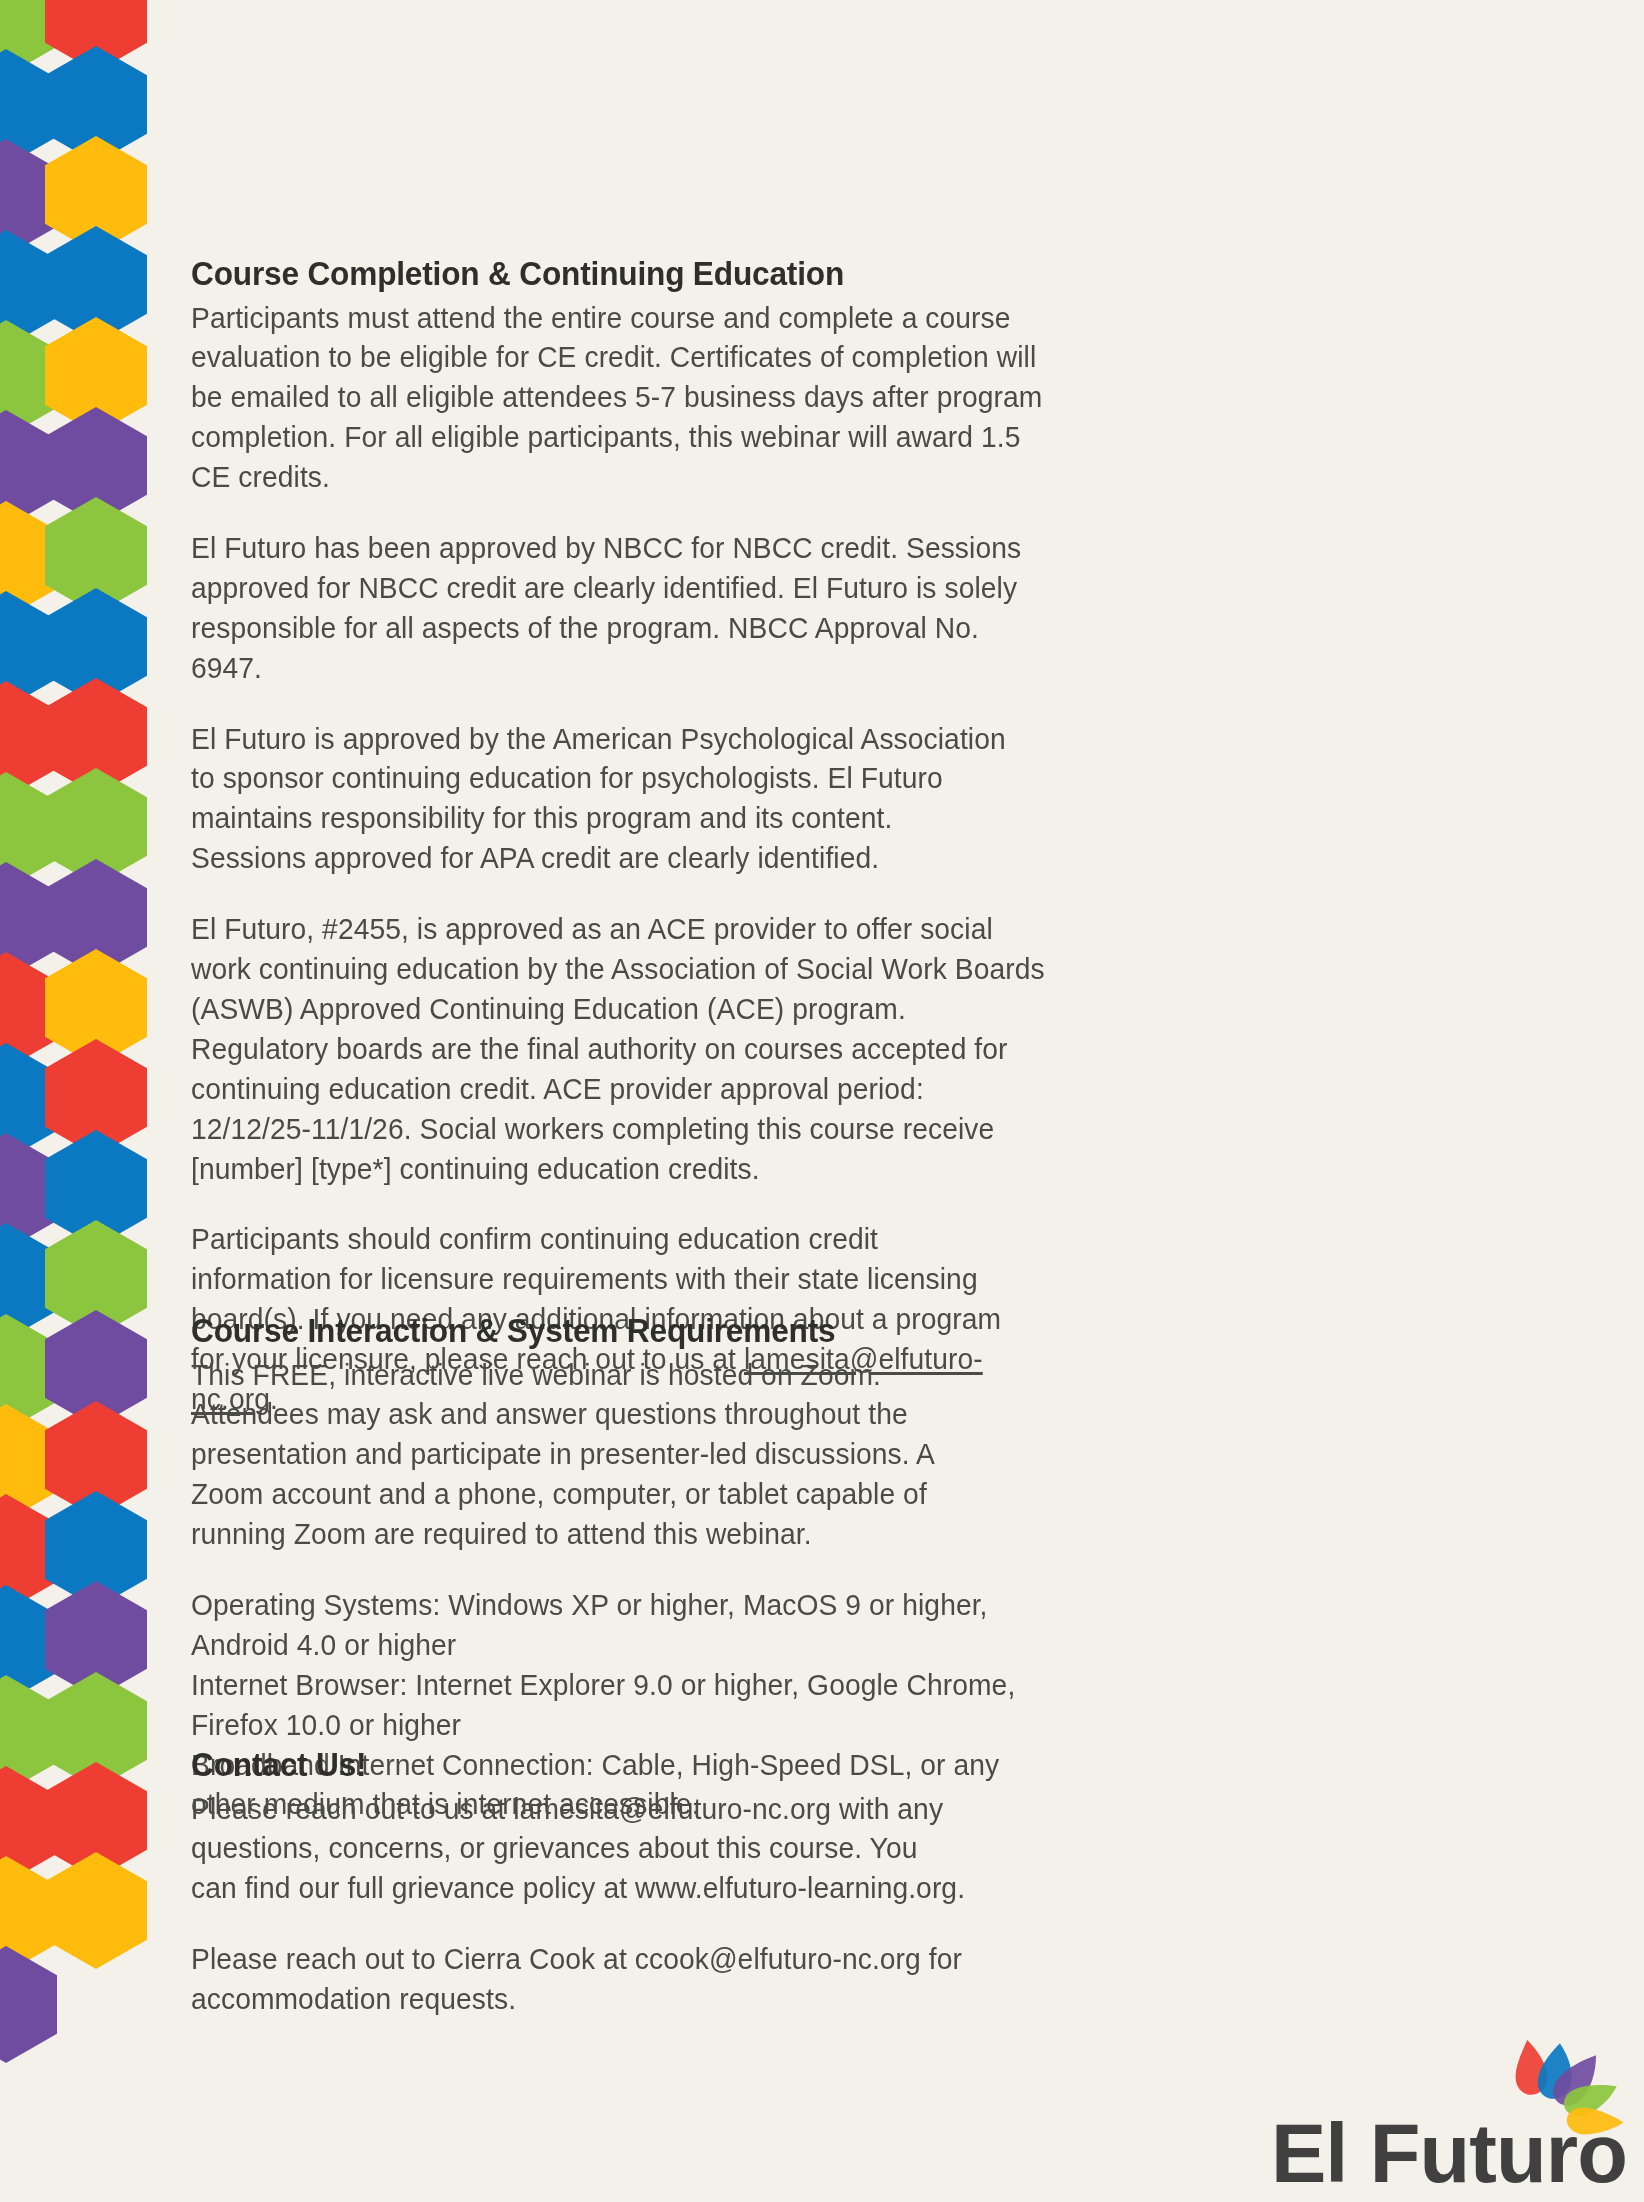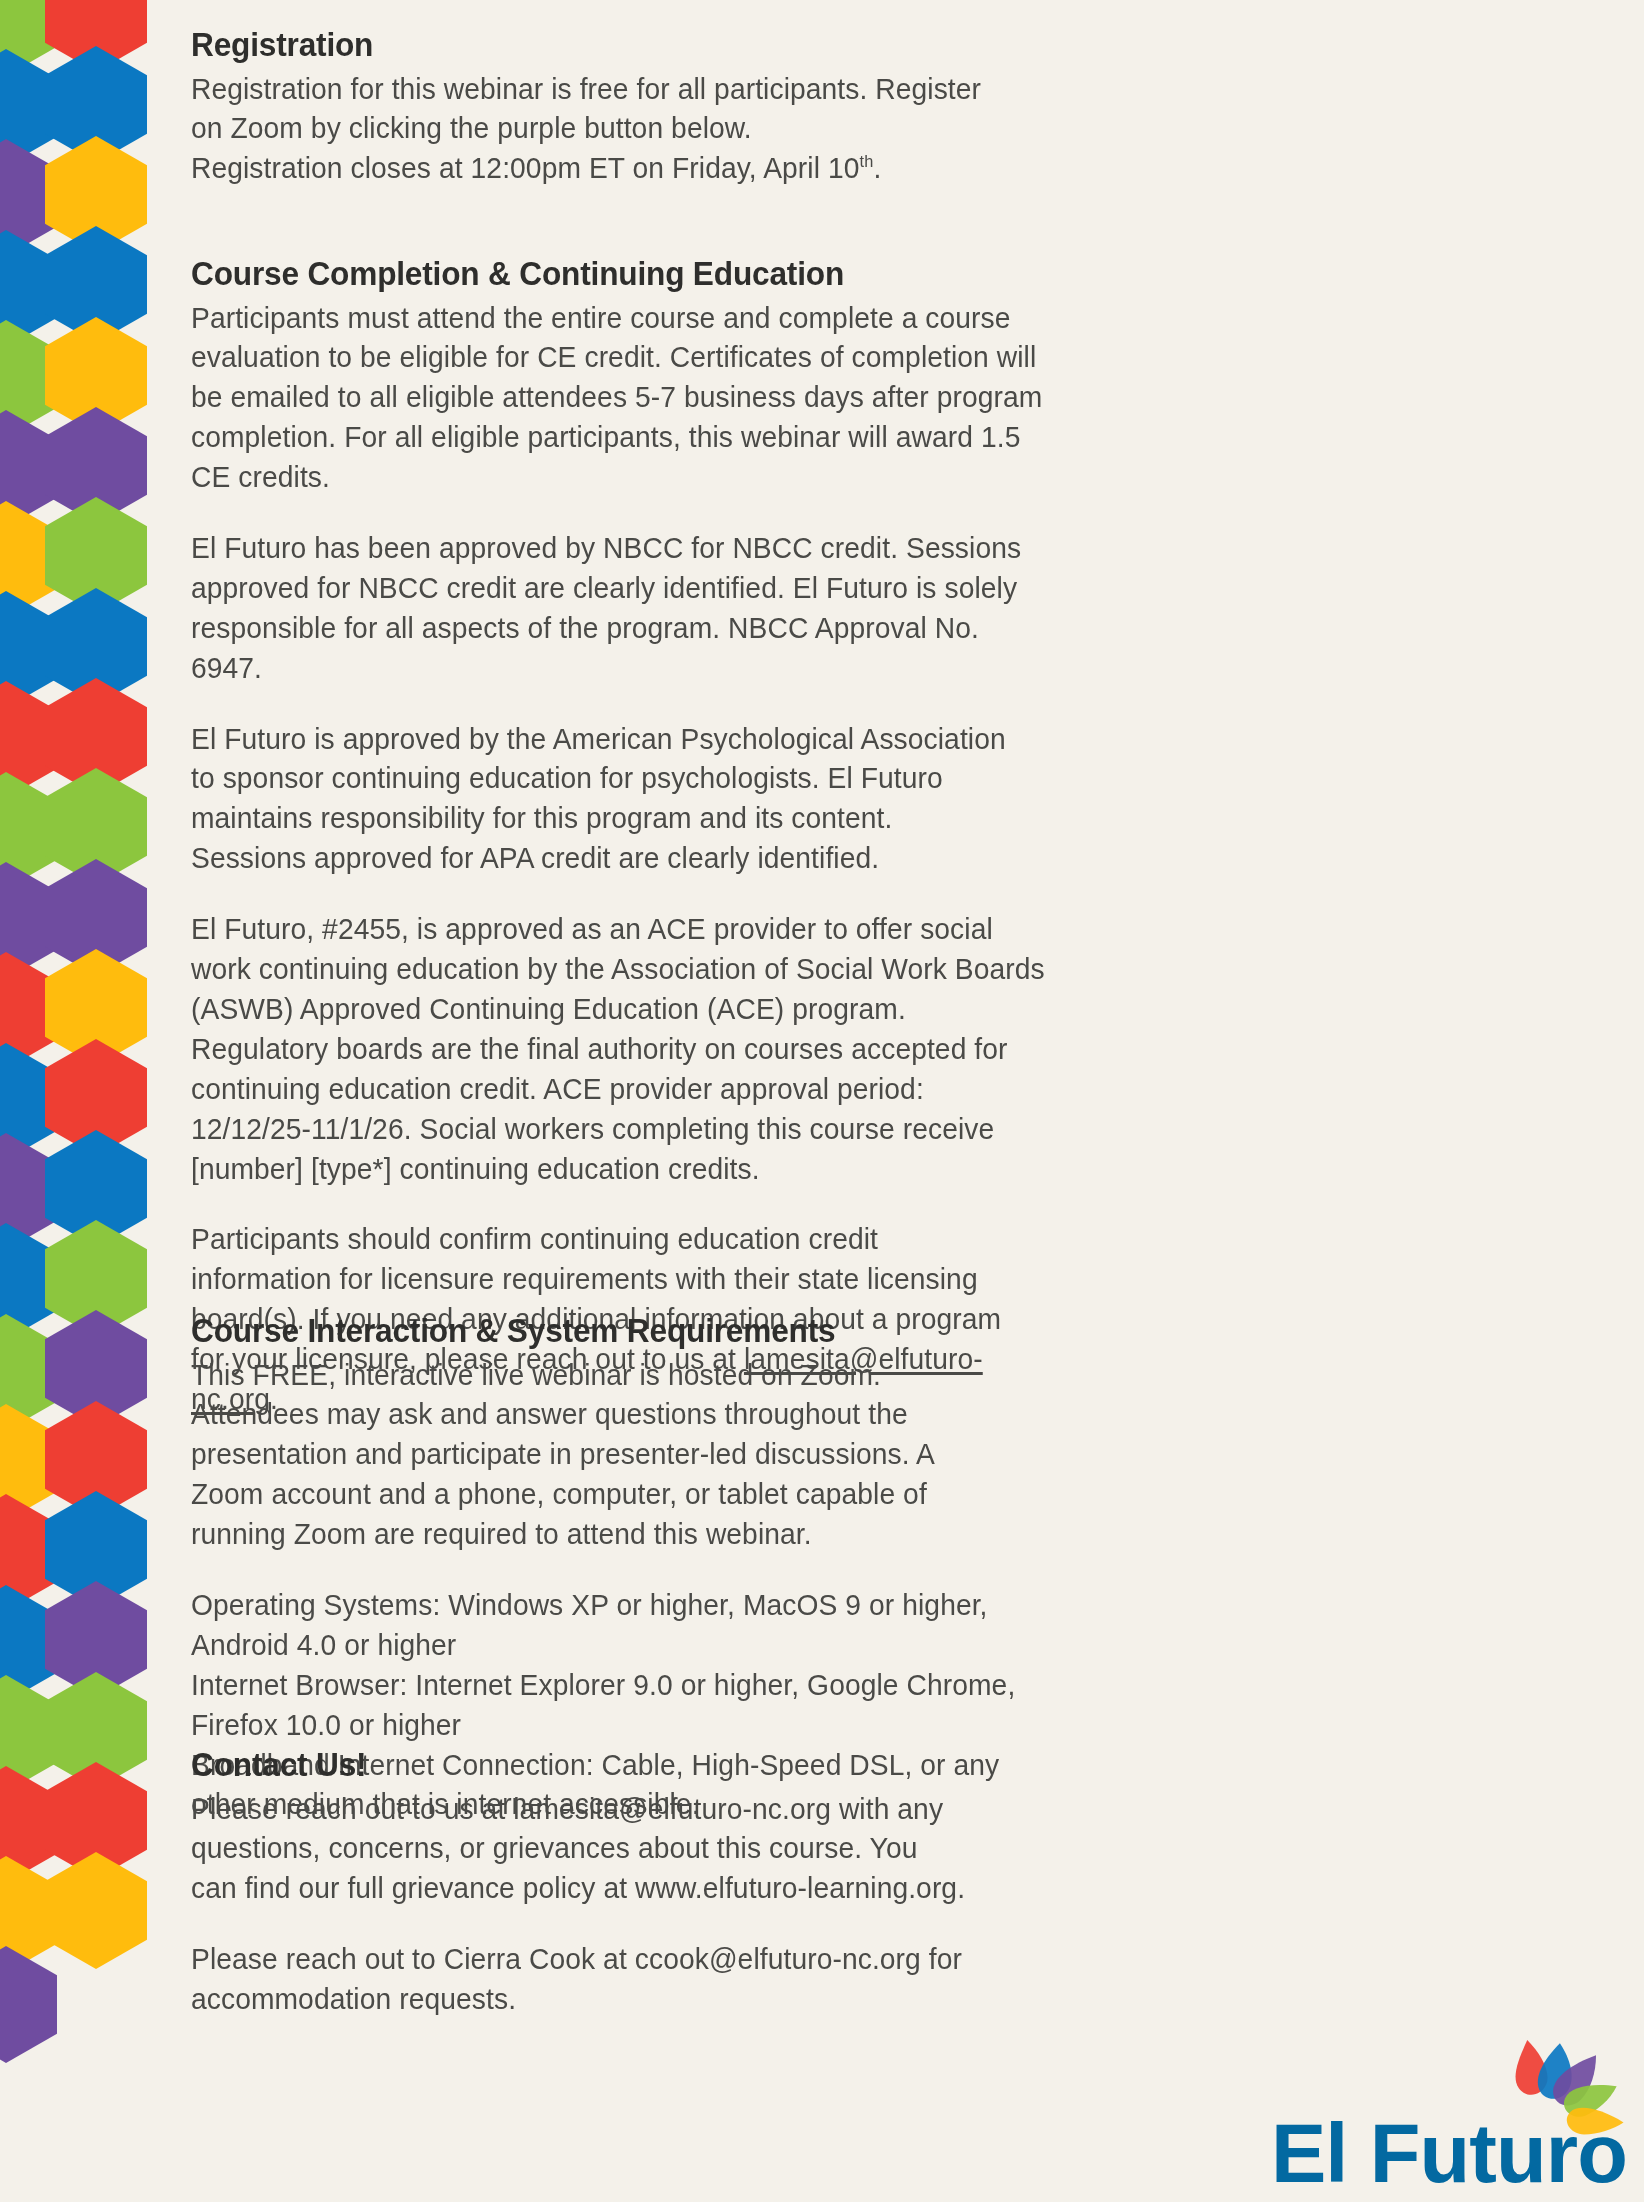--- a/index.html
+++ b/index.html
@@ -85,21 +85,21 @@
     right: 17px;
     bottom: 10.3px;
     display: flex;
     align-items: flex-end;
     z-index: 3;
   }
   #logo-wordmark {
     font-family: "Liberation Sans", sans-serif;
     font-weight: bold;
     font-size: 83px;
-    color: #0369a1;
+    color: #404040;
     letter-spacing: -0.9px;
     line-height: 0.92;
     white-space: nowrap;
   }
   #logo-mark {
     position: absolute;
     right: 0px;
     bottom: 50px;
     width: 129px;
     height: 110px;
@@ -151,25 +151,20 @@
     <div class="hex" style="background: rgb(238, 62, 51); left: 45px; top: 1401px;"></div>
     <div class="hex" style="background: rgb(11, 120, 194); left: 45px; top: 1491px;"></div>
     <div class="hex" style="background: rgb(111, 76, 160); left: 45px; top: 1581px;"></div>
     <div class="hex" style="background: rgb(140, 198, 62); left: 45px; top: 1672px;"></div>
     <div class="hex" style="background: rgb(238, 62, 51); left: 45px; top: 1762px;"></div>
     <div class="hex" style="background: rgb(255, 188, 13); left: 45px; top: 1852px;"></div>
   </div>
 
 <div id="content">
 
-  <div style="position:absolute; top:26px; left:0; width:1411px;">
-    <h2 class="section-heading">Registration</h2>
-    <p class="body-text" style="width:860px;">Registration for this webinar is free for all participants. Register on Zoom by clicking the purple button below.</p>
-    <p class="body-text" style="width:946px;"><span>Registration closes at 12:00pm ET on Friday, April 10<sup class="ordinal">th</sup>.</span></p>
-  </div>
 
   <div style="position:absolute; top:255px; left:0; width:1411px;">
     <h2 class="section-heading">Course Completion &amp; Continuing Education</h2>
     <p class="body-text" style="width:921px;">Participants must attend the entire course and complete a course evaluation to be eligible for CE credit. Certificates of completion will be emailed to all eligible attendees 5-7 business days after program completion. For all eligible participants, this webinar will award 1.5 CE credits.</p>
     <div class="block-gap-md"></div>
     <p class="body-text" style="width:899px;">El Futuro has been approved by NBCC for NBCC credit. Sessions approved for NBCC credit are clearly identified. El Futuro is solely responsible for all aspects of the program. NBCC Approval No. 6947.</p>
     <div class="block-gap-md"></div>
     <p class="body-text" style="width:873px;">El Futuro is approved by the American Psychological Association to sponsor continuing education for psychologists. El Futuro maintains responsibility for this program and its content. Sessions approved for APA credit are clearly identified.</p>
     <div class="block-gap-md"></div>
     <p class="body-text" style="width:912px;">El Futuro, #2455, is approved as an ACE provider to offer social work  continuing education by the Association of Social Work Boards (ASWB) Approved Continuing  Education (ACE) program. Regulatory boards are the final authority on courses accepted for continuing education credit. ACE provider approval period: 12/12/25-11/1/26. Social workers  completing this course receive [number] [type*] continuing education credits.</p>

